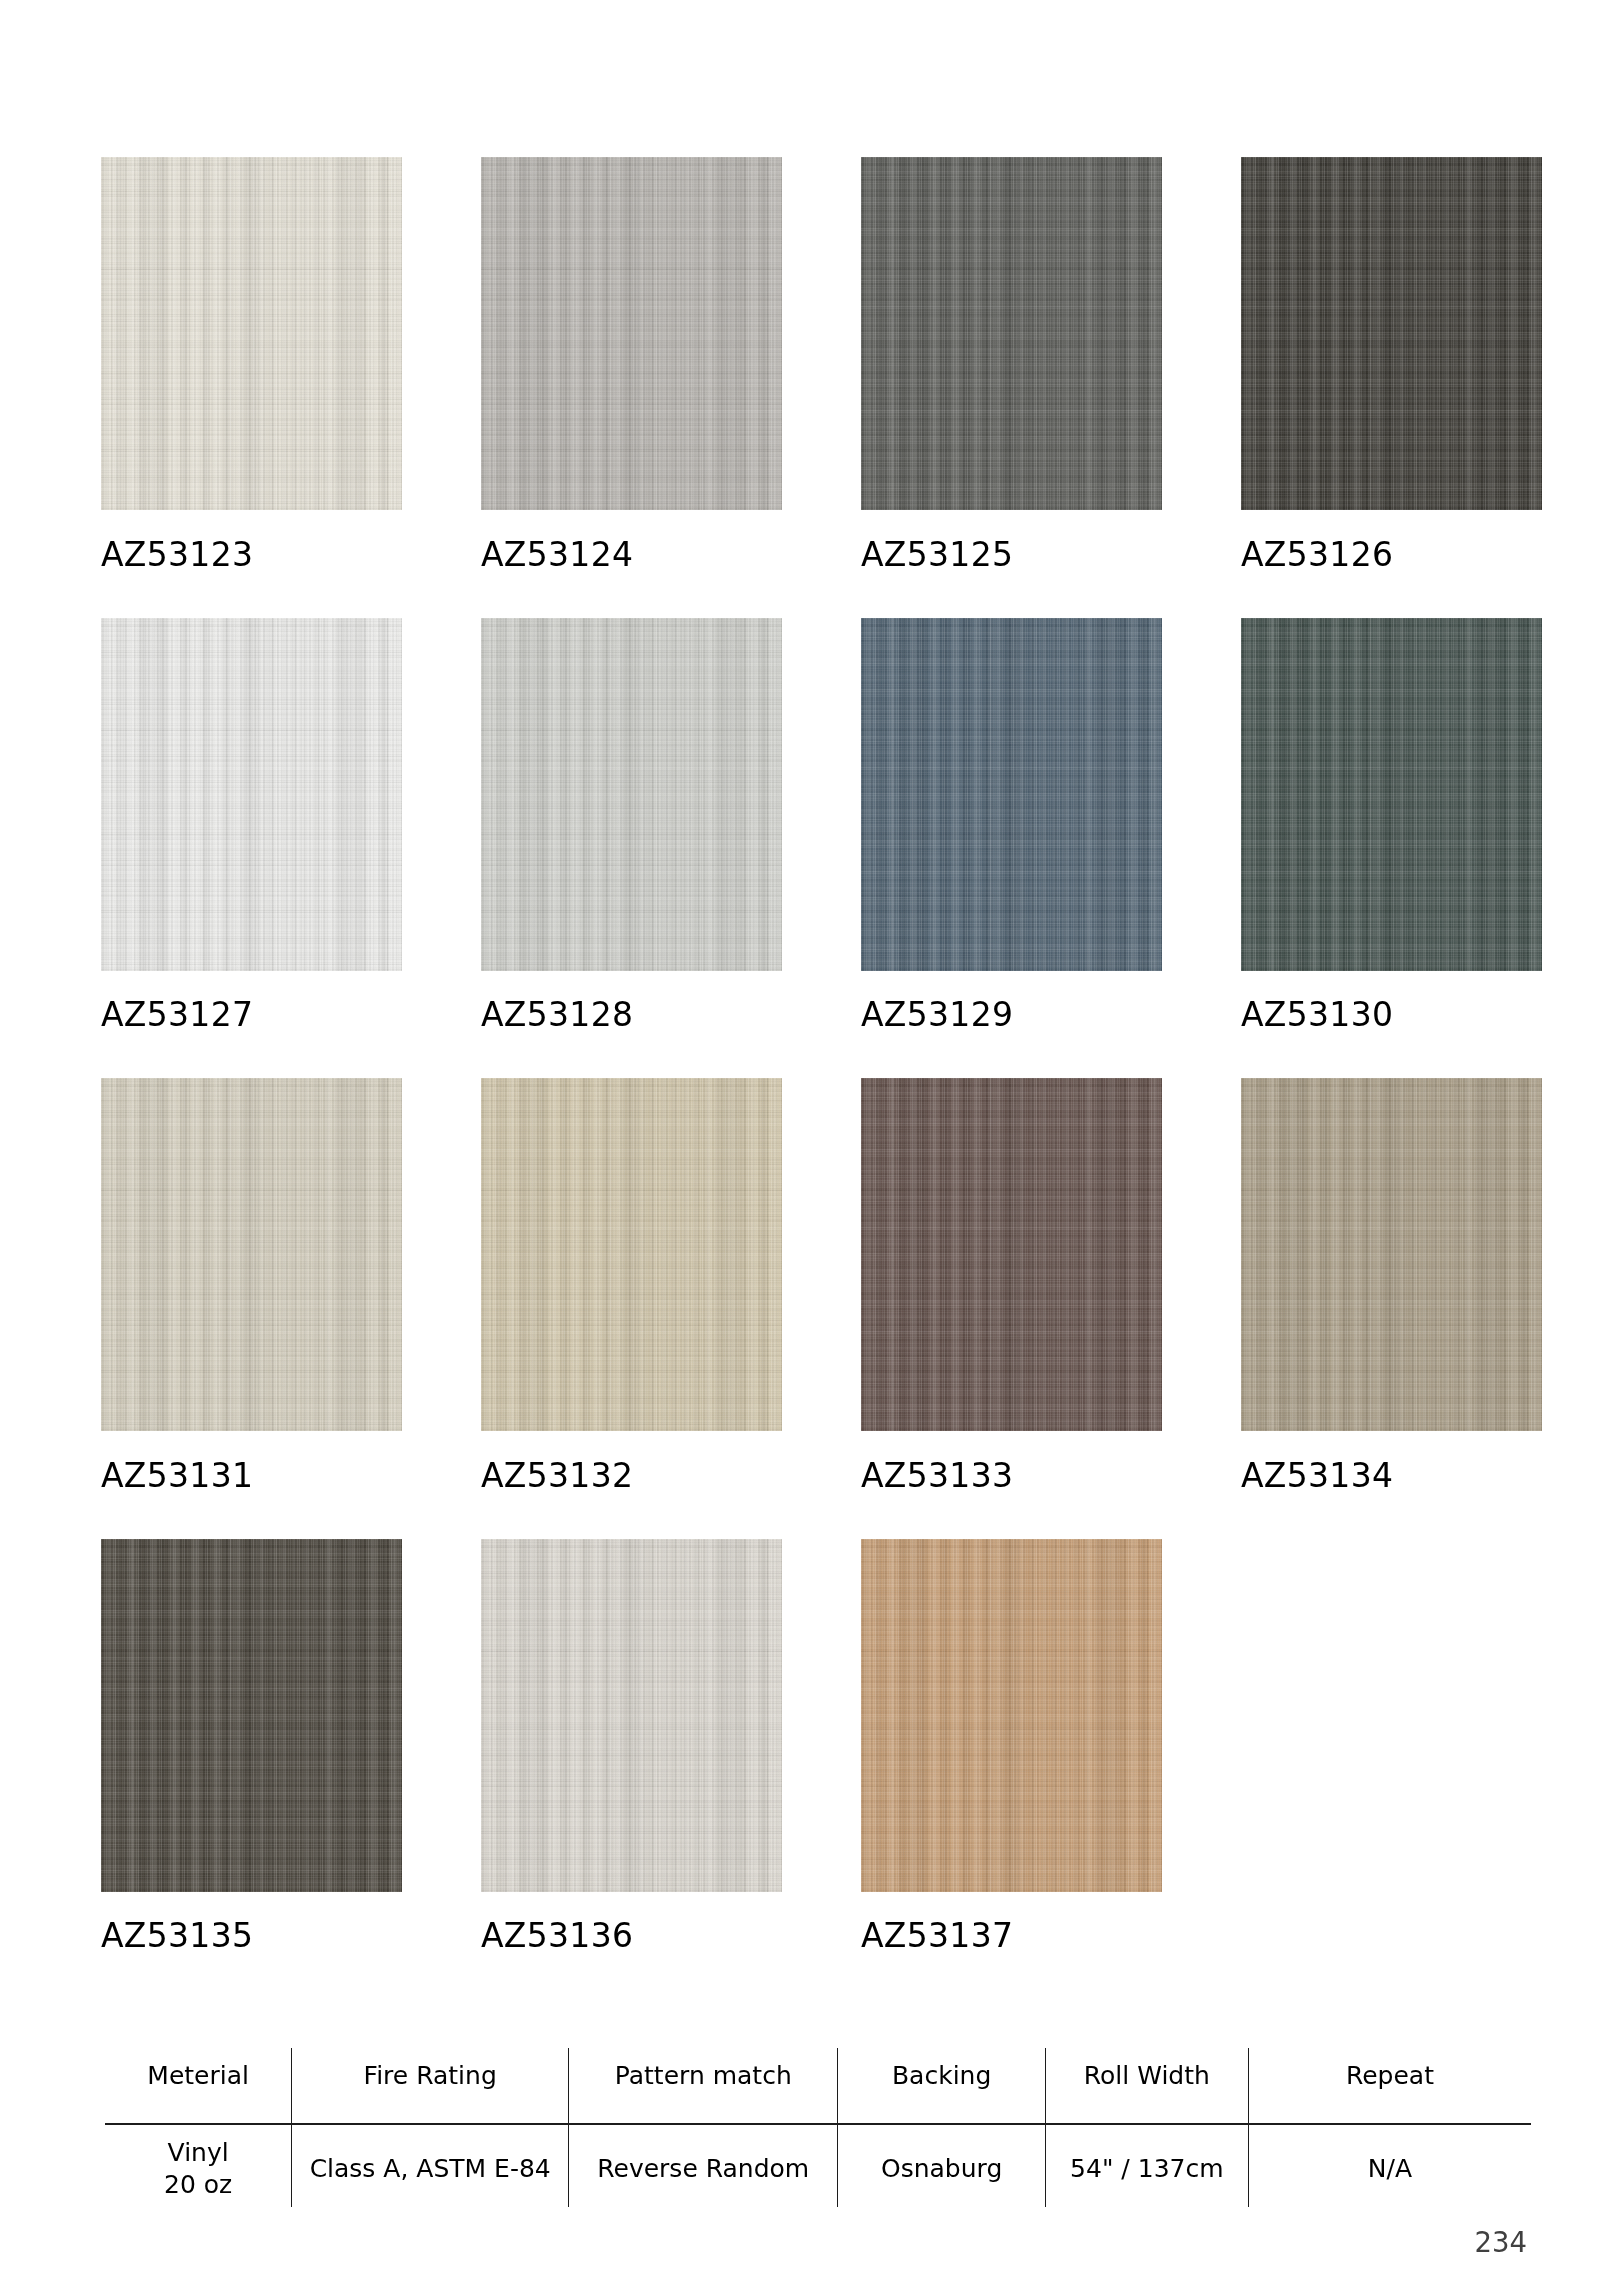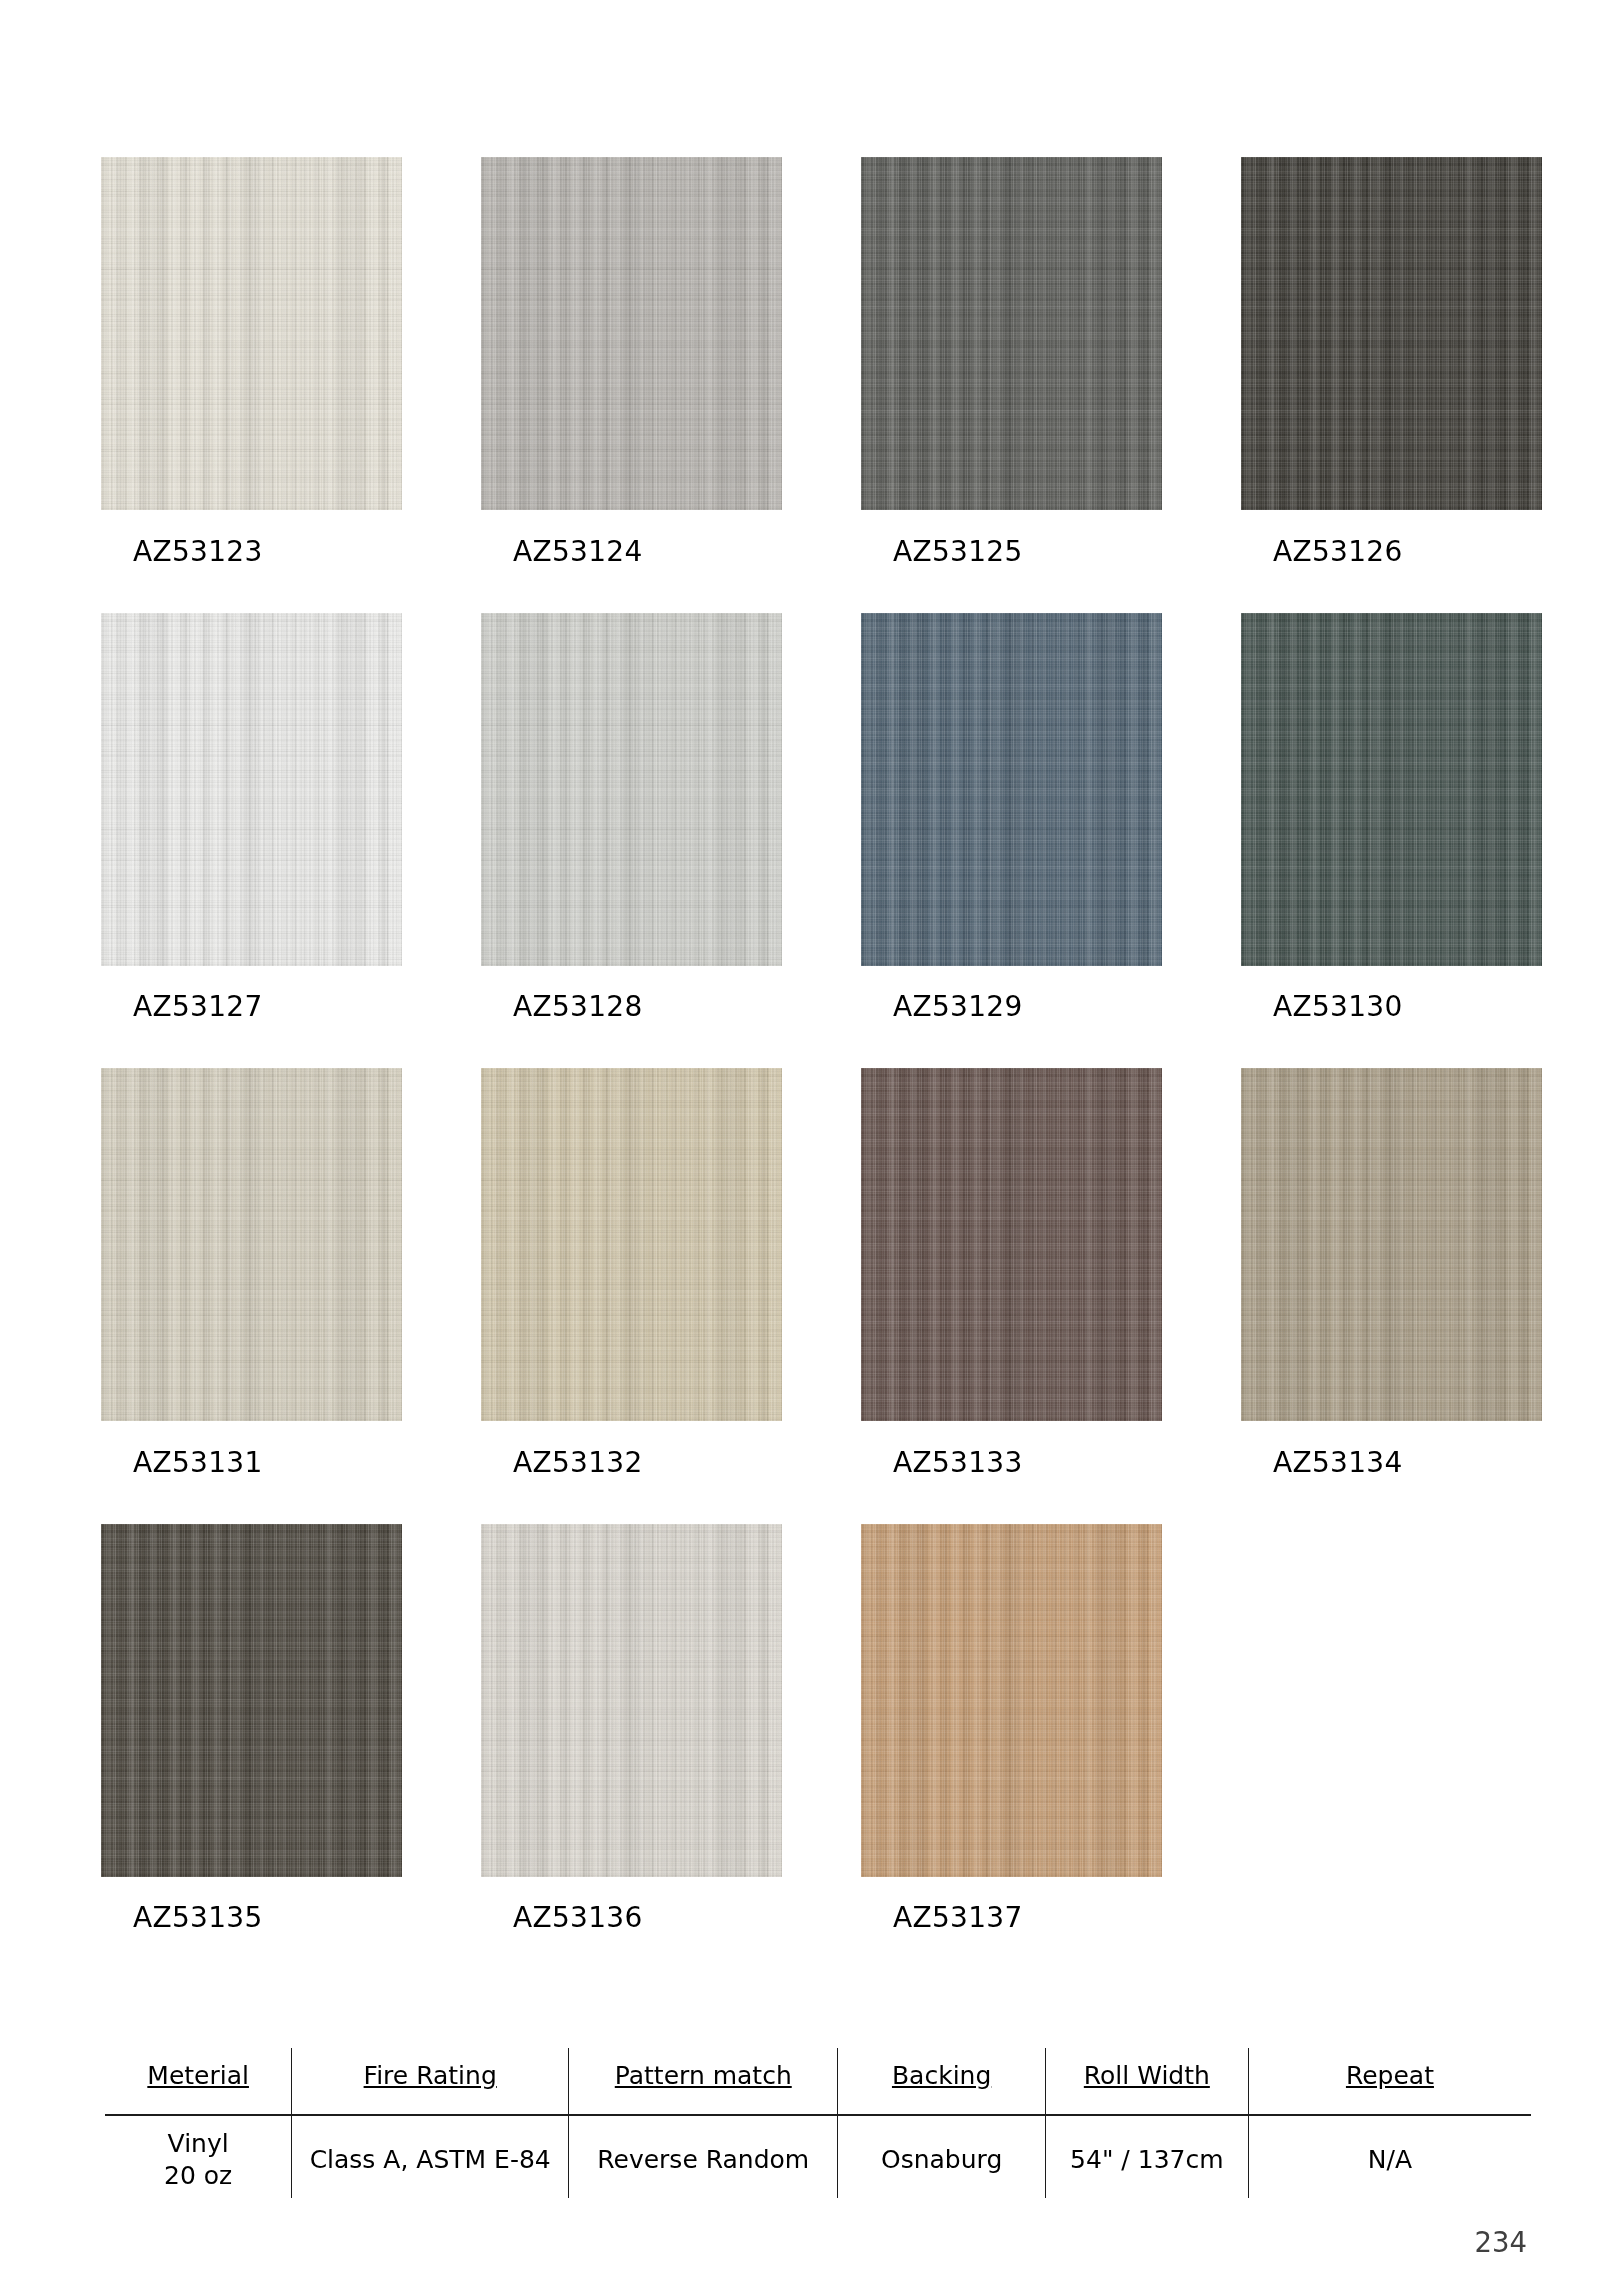--- a/index.html
+++ b/index.html
@@ -97,27 +97,26 @@
         rgba(255,255,255,0.00) 98px),
       repeating-linear-gradient(90deg,
         rgba(0,0,0,0.00) 0px,
         rgba(0,0,0,0.035) 3.9px,
         rgba(0,0,0,0.00) 8.5px,
         rgba(255,255,255,0.06) 13.7px,
         rgba(0,0,0,0.00) 20px);
   }
 
   .swatch-label {
-    font-size: 28px;
+    font-size: 33px;
     line-height: 1;
     letter-spacing: 0.3px;
     margin-top: 27.5px;
     white-space: nowrap;
     color: #000000;
-    margin-left: 32px;
   }
 
   
   .spec-table {
     position: absolute;
     left: 105px;
     top: 2048px;
     width: 1426px;
     border-collapse: collapse;
   }
@@ -127,22 +126,21 @@
     text-align: center;
     vertical-align: middle;
     padding: 0;
     border-left: 1.3px solid #1c1c1c;
     color: #000000;
   }
   .spec-table tr > :first-child { border-left: none; }
 
   .spec-table thead td {
     height: 55px;
-    padding-bottom: 11px;
-    text-decoration: underline;
+    padding-bottom: 20px;
   }
   .spec-table thead tr { border-bottom: 2px solid #1c1c1c; }
 
   .spec-table tbody td {
     height: 77px;
     padding-top: 5.2px;
     line-height: 1.28;
   }
 
   .col-material    { width: 177px; }

